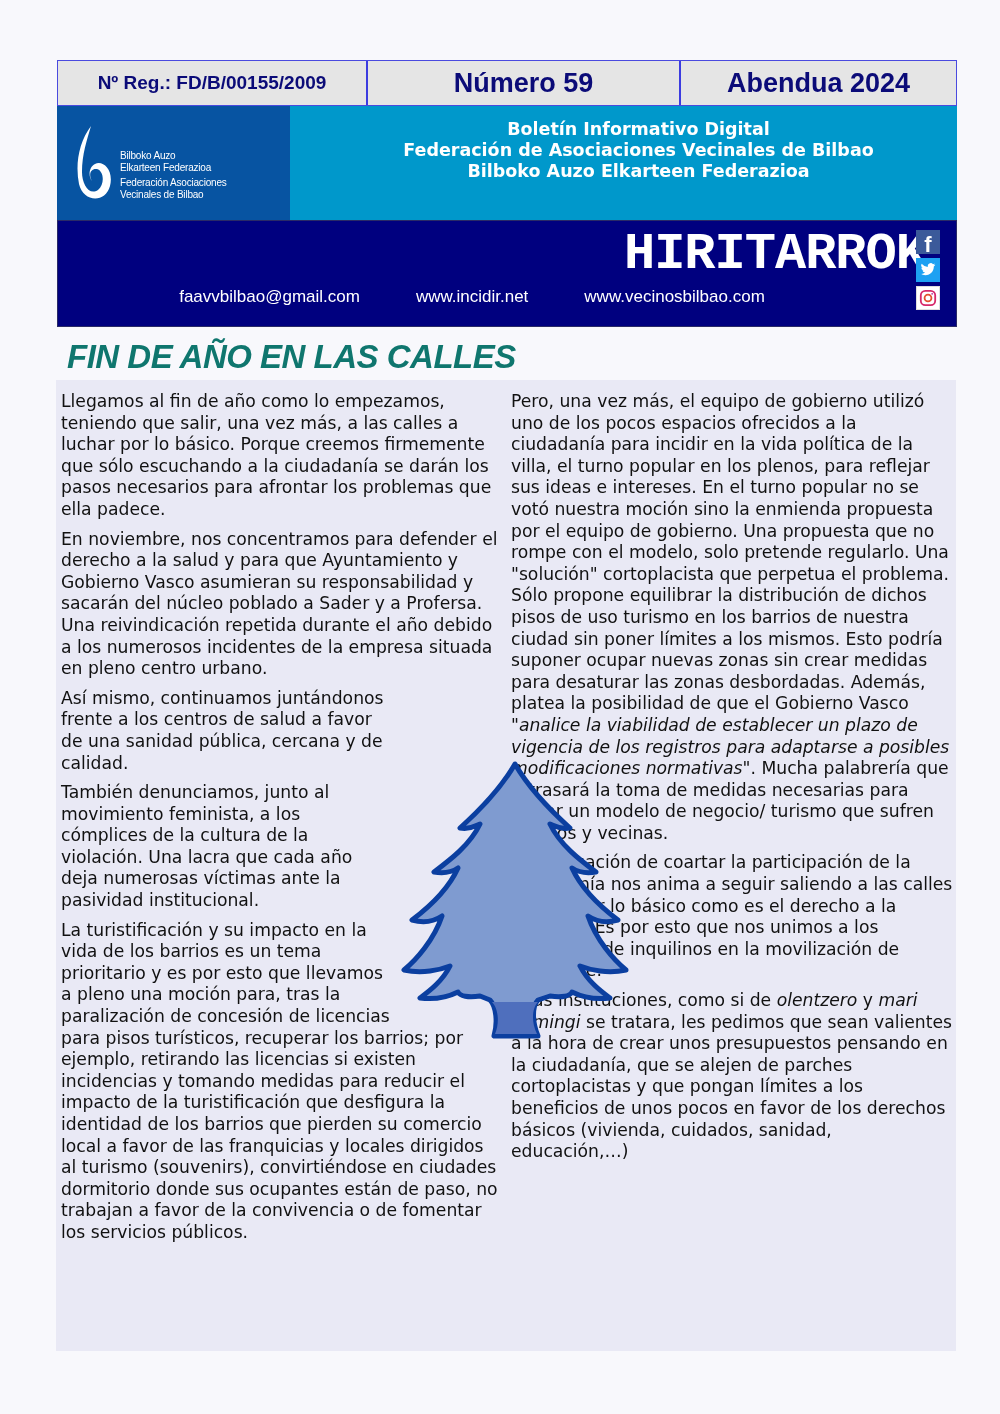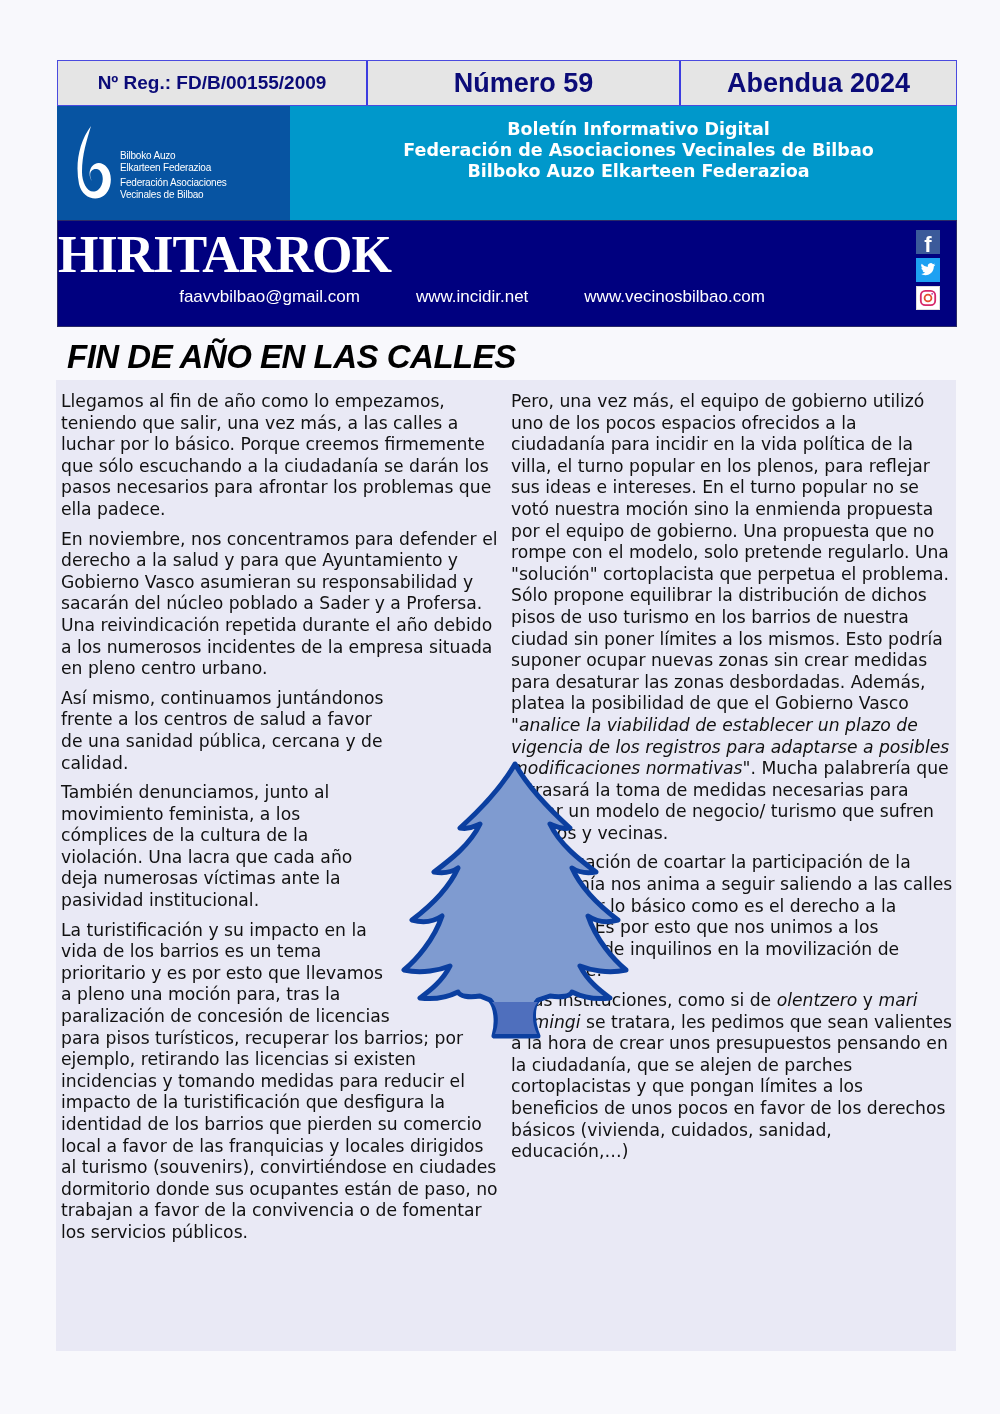--- a/index.html
+++ b/index.html
@@ -37,38 +37,38 @@
   .banner-text {
     flex: 1; display: flex; flex-direction: column; align-items: center; justify-content: center;
     color: #fff; font-weight: bold; font-size: 17.5px; line-height: 21px; padding-bottom: 26px; padding-left: 30px;
   }
 
   .masthead {
     position: absolute; left: 57px; top: 220px; width: 900px; height: 107px;
     background: #00007f; border: 1px solid #2a2a66; box-sizing: border-box;
   }
   .mast-title {
-    position: absolute; left: 0; width: 100%; top: 4px; text-align: left;
-    font-family: Liberation Serif, serif; font-weight: bold; font-size: 52px;
+    position: absolute; left: 0; width: 100%; top: 4px; text-align: right;
+    font-family: Liberation Mono, monospace; font-weight: bold; font-size: 52px;
     color: #fff; letter-spacing: -1px; padding-right: 30px; box-sizing: border-box;
   }
   .mast-links {
     position: absolute; left: 0; width: 100%; top: 66px; display: flex; justify-content: center; gap: 56px;
     color: #fff; font-family: "Liberation Sans", sans-serif; font-size: 17px; padding-right: 70px; box-sizing: border-box;
   }
   .social { position: absolute; right: 16px; top: 9px; display: flex; flex-direction: column; gap: 4px; }
   .social .ico { width: 24px; height: 24px; display: flex; align-items: center; justify-content: center; box-sizing: border-box; }
   .ico.fb { background: #3b5a9a; color: #fff; font-family: "Liberation Sans", sans-serif; font-weight: bold; font-size: 22px; padding-top: 5px; }
   .ico.tw { background: #1da1f2; }
   .ico.ig { background: #fff; border: 1px solid #ddd; }
 
   .headline {
     position: absolute; left: 67px; top: 338px;
     font-family: "Liberation Sans", sans-serif; font-style: italic; font-weight: bold;
-    font-size: 33px; color: #000000; letter-spacing: -0.5px; text-align: center;
+    font-size: 33px; color: #0f766e; letter-spacing: -0.5px; text-align: center;
   }
 
   .article {
     position: absolute; left: 56px; top: 380px; width: 900px; height: 971px; background: #e9e9f5;
   }
   .col {
     position: absolute; top: 4px; font-size: 17.2px; line-height: 21.6px; color: #111;
   }
   .col p { margin: 7px 0 8px 0; }
   .col.left { left: 5px; width: 440px; }

